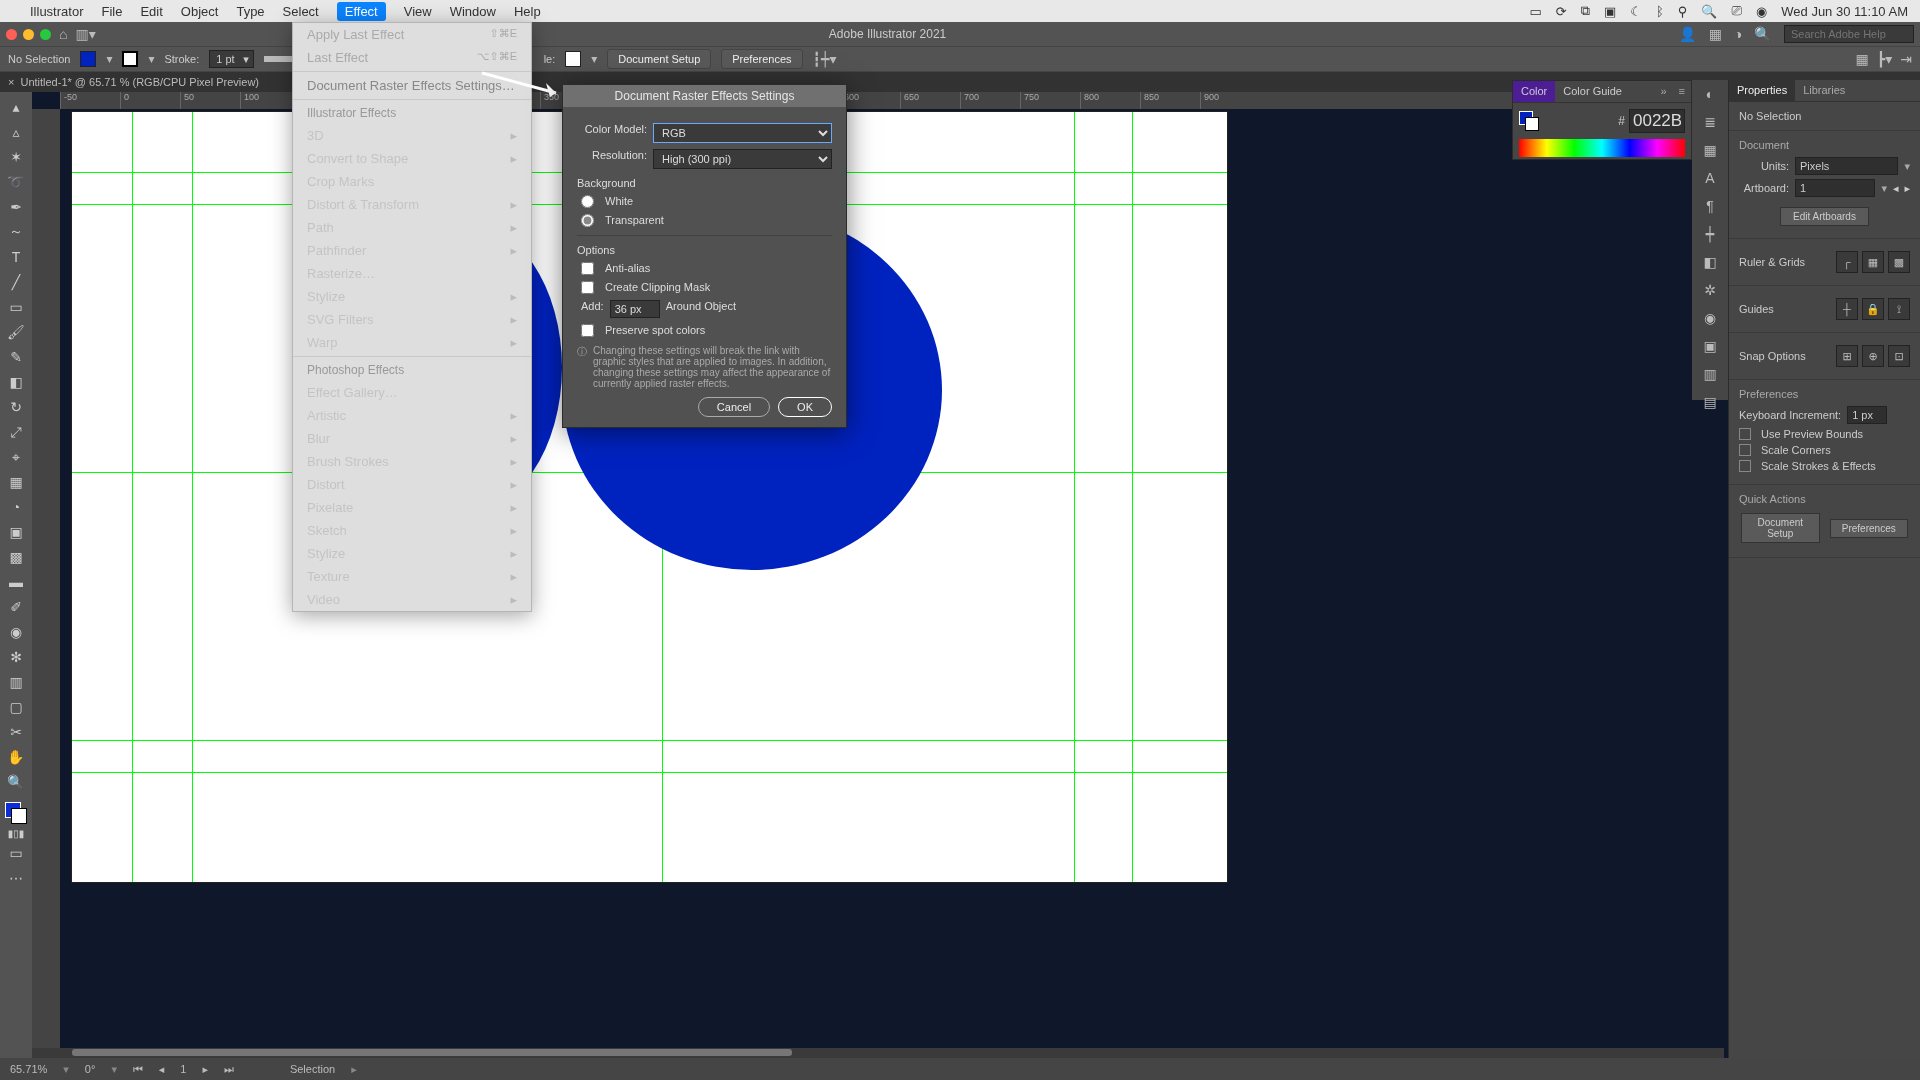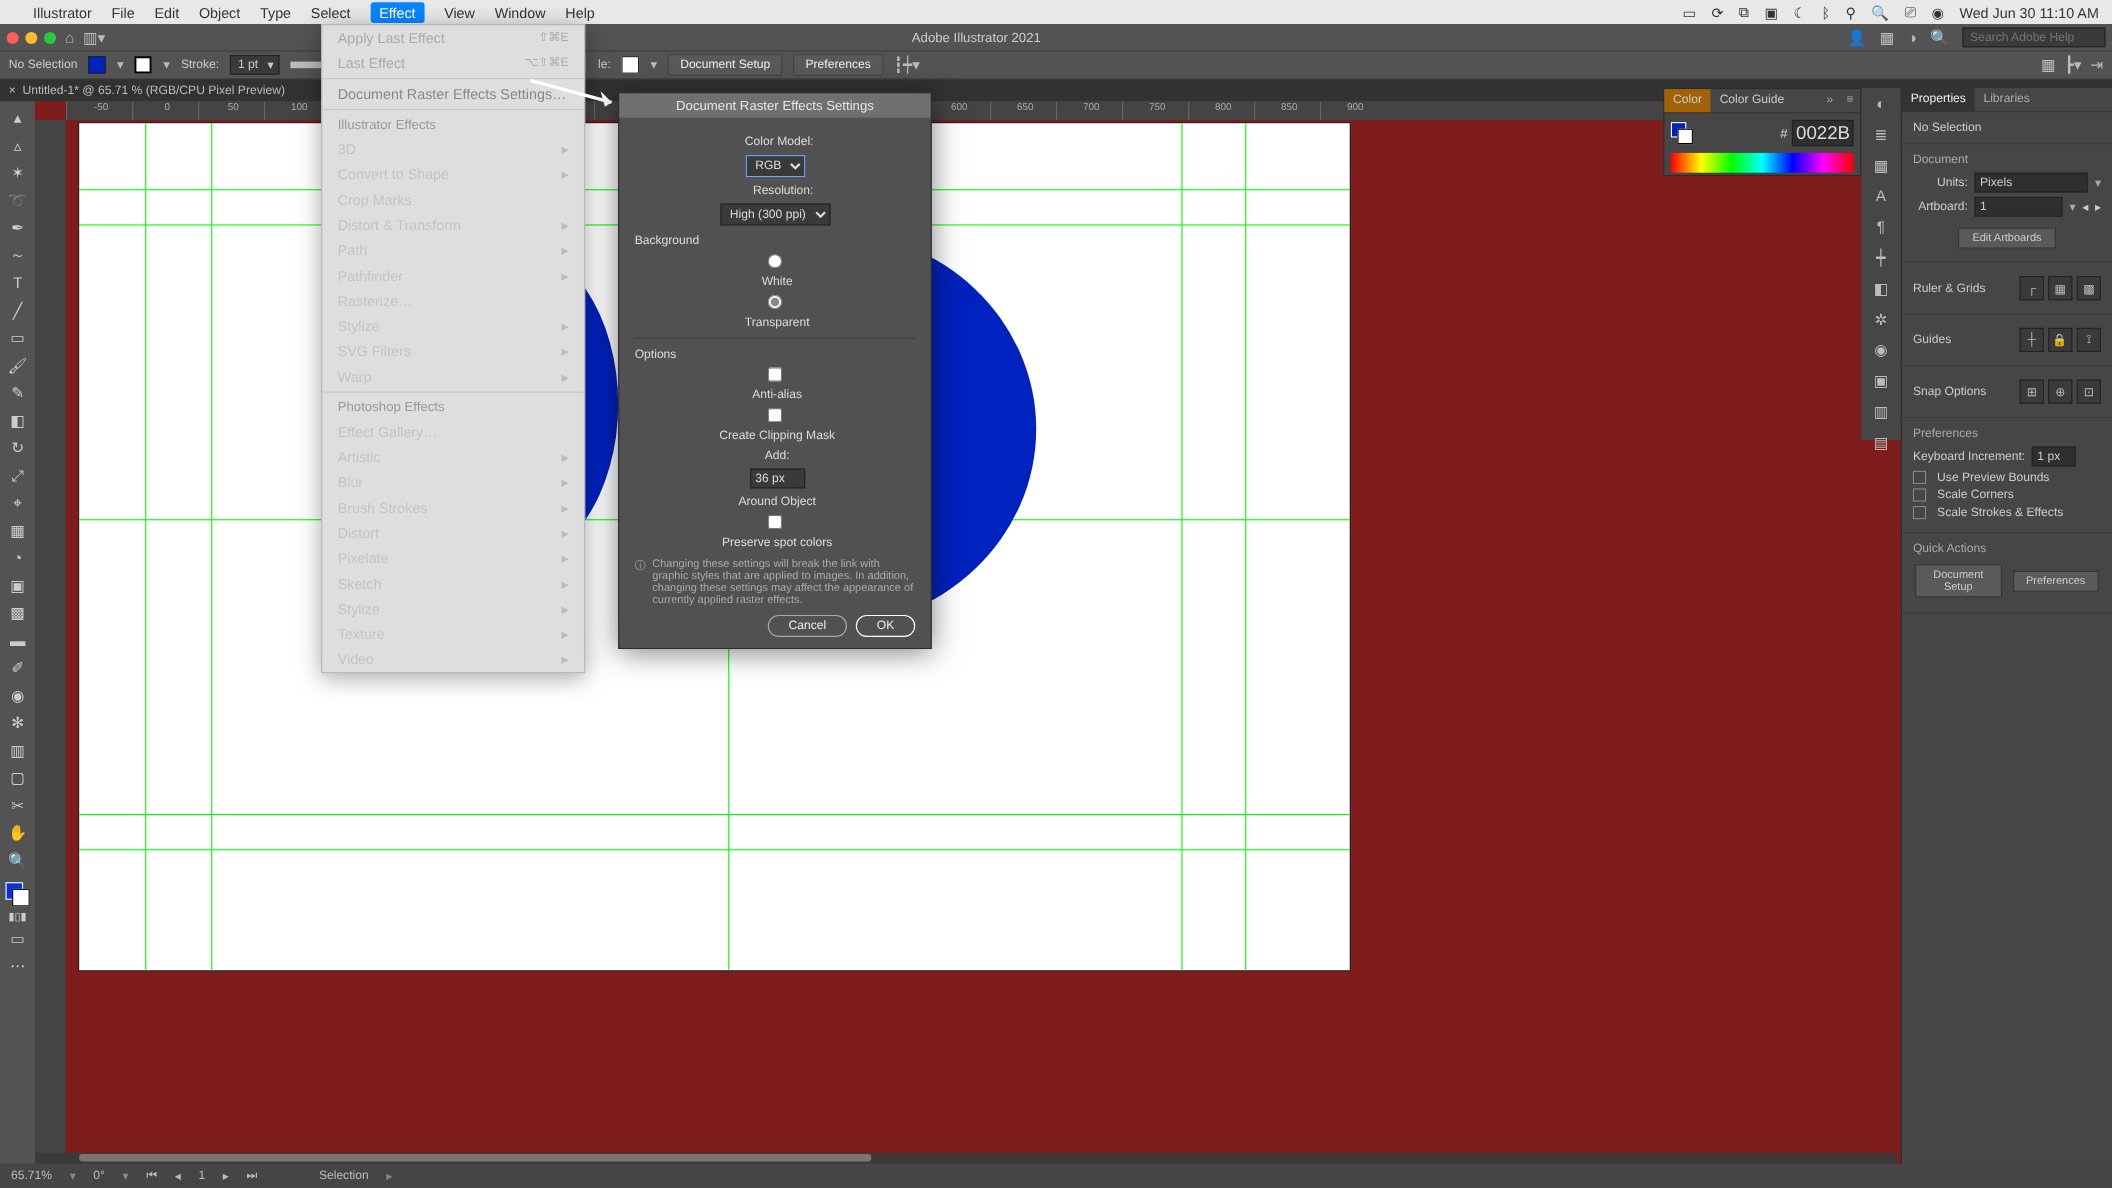--- a/index.html
+++ b/index.html
@@ -32,39 +32,39 @@
 #doc-tab { position:absolute; top:72px; left:0; height:20px; background:#323232; display:flex; align-items:center; padding:0 8px; gap:6px; font-size:11px; color:#bbb; }
 
 
 #toolcol { position:absolute; top:92px; left:0; width:32px; bottom:22px; background:#535353; display:flex; flex-direction:column; align-items:center; padding-top:4px; gap:3px; }
 #toolcol .tool { width:26px; height:22px; color:#ccc; font-size:14px; display:flex; align-items:center; justify-content:center; }
 #toolcol .fillstroke { margin-top:6px; width:22px; height:22px; position:relative; }
 #toolcol .fillstroke .f { position:absolute; top:0; left:0; width:16px; height:16px; background:#0a2fd6; border:1px solid #fff; }
 #toolcol .fillstroke .s { position:absolute; bottom:0; right:0; width:16px; height:16px; background:#fff; border:1px solid #000; }
 
 
-#canvas-area { position:absolute; top:92px; left:32px; right:192px; bottom:22px; background:#7f1d1d;text-align:center; }
+#canvas-area { position:absolute; top:92px; left:32px; right:192px; bottom:22px; background:#0f172a; }
 #ruler-h { position:absolute; top:0; left:28px; right:0; height:17px; background:#444; color:#aaa; font-size:9px; display:flex; overflow:hidden; }
 #ruler-h span { width:60px; flex:0 0 60px; border-left:1px solid #666; padding-left:3px; }
 #ruler-v { position:absolute; top:17px; left:0; width:28px; bottom:0; background:#444; }
 #artboard { position:absolute; top:20px; left:40px; width:1155px; height:770px; background:#fff; box-shadow:0 0 0 1px #222; }
 .guide { position:absolute; background:#0f0; }
 .gv { width:1px; height:100%; }
 .gh { height:1px; width:100%; }
 .ellipse { position:absolute; border-radius:50%; background:#0022bf; }
 
 
 #panel-stack { position:absolute; top:80px; right:192px; width:36px; background:#464646; }
 #panel-stack .pi { height:28px; display:flex; align-items:center; justify-content:center; color:#bbb; font-size:14px; }
 
 
 #color-panel { position:absolute; top:80px; right:228px; width:180px; height:80px; background:#464646; border:1px solid #2b2b2b; }
 #color-panel .tabs { display:flex; height:22px; border-bottom:1px solid #333; }
 #color-panel .tabs span { padding:4px 8px; font-size:11px; color:#ccc; }
-#color-panel .tabs span:first-child { background:#a16207; }
+#color-panel .tabs span:first-child { background:#4c1d95; }
 #color-panel .body { padding:6px; display:flex; align-items:center; gap:8px; }
 #color-panel .spectrum { margin:0 6px 6px 6px; height:18px; background:linear-gradient(to right,#f00,#ff0,#0f0,#0ff,#00f,#f0f,#f00); }
 
 
 #prop-panel { position:absolute; top:80px; right:0; width:192px; bottom:0; background:#464646; border-left:1px solid #2b2b2b; font-size:11px; color:#ccc; }
 #prop-panel .tabs { display:flex; height:22px; border-bottom:1px solid #333; }
 #prop-panel .tabs span { padding:4px 8px; color:#aaa; }
 #prop-panel .tabs span:first-child { background:#333; color:#eee; }
 #prop-panel .sec { padding:8px 10px; border-bottom:1px solid #3a3a3a; }
 #prop-panel .sec h4 { font-size:11px; font-weight:normal; color:#aaa; margin-bottom:6px; }
@@ -81,21 +81,21 @@
 #effect-menu .mi.faded { opacity:.5; }
 #effect-menu .sep { height:1px; background:#c8c8c8; margin:2px 0; }
 #effect-menu .hdr { padding:4px 14px; color:#999; font-size:12px; }
 #effect-menu .mi .arr { color:#999; }
 #effect-menu .mi .sc { font-size:11px; color:#aaa; }
 
 
 #dialog { position:absolute; top:84px; left:562px; width:285px; background:#515151; z-index:50; border:1px solid #2b2b2b; box-shadow:0 4px 25px rgba(0,0,0,.5); color:#ddd; font-size:11px; }
 #dialog .titlebar { height:22px; background:#707070; color:#e5e5e5; display:flex; align-items:center; justify-content:center; font-size:12px; }
 #dialog .body { padding:10px 14px; }
-#dialog .frow { display:flex; align-items:center; margin:6px 0; gap:6px;flex-direction:column; }
+#dialog .frow { display:flex; align-items:flex-start; margin:6px 0; gap:6px; }
 #dialog .frow label { width:70px; text-align:right; }
 #dialog select, #dialog input[type=text] { background:#3a3a3a; color:#ddd; border:1px solid #222; padding:2px 4px; font-size:11px; }
 #dialog .grp { margin-top:8px; }
 #dialog .grp h5 { font-weight:normal; font-size:11px; margin-bottom:4px; color:#ddd; }
 #dialog .note { font-size:10px; color:#aaa; margin:8px 0; display:flex; gap:6px; }
 #dialog .buttons { display:flex; justify-content:flex-end; gap:8px; margin-top:8px; }
 #dialog .buttons button { background:#515151; color:#eee; border:1px solid #aaa; border-radius:12px; padding:3px 18px; font-size:11px; }
 #dialog .buttons button.primary { border:1.5px solid #fff; }
 #dialog input[type=radio], #dialog input[type=checkbox] { margin-right:5px; accent-color:#888; }
 

